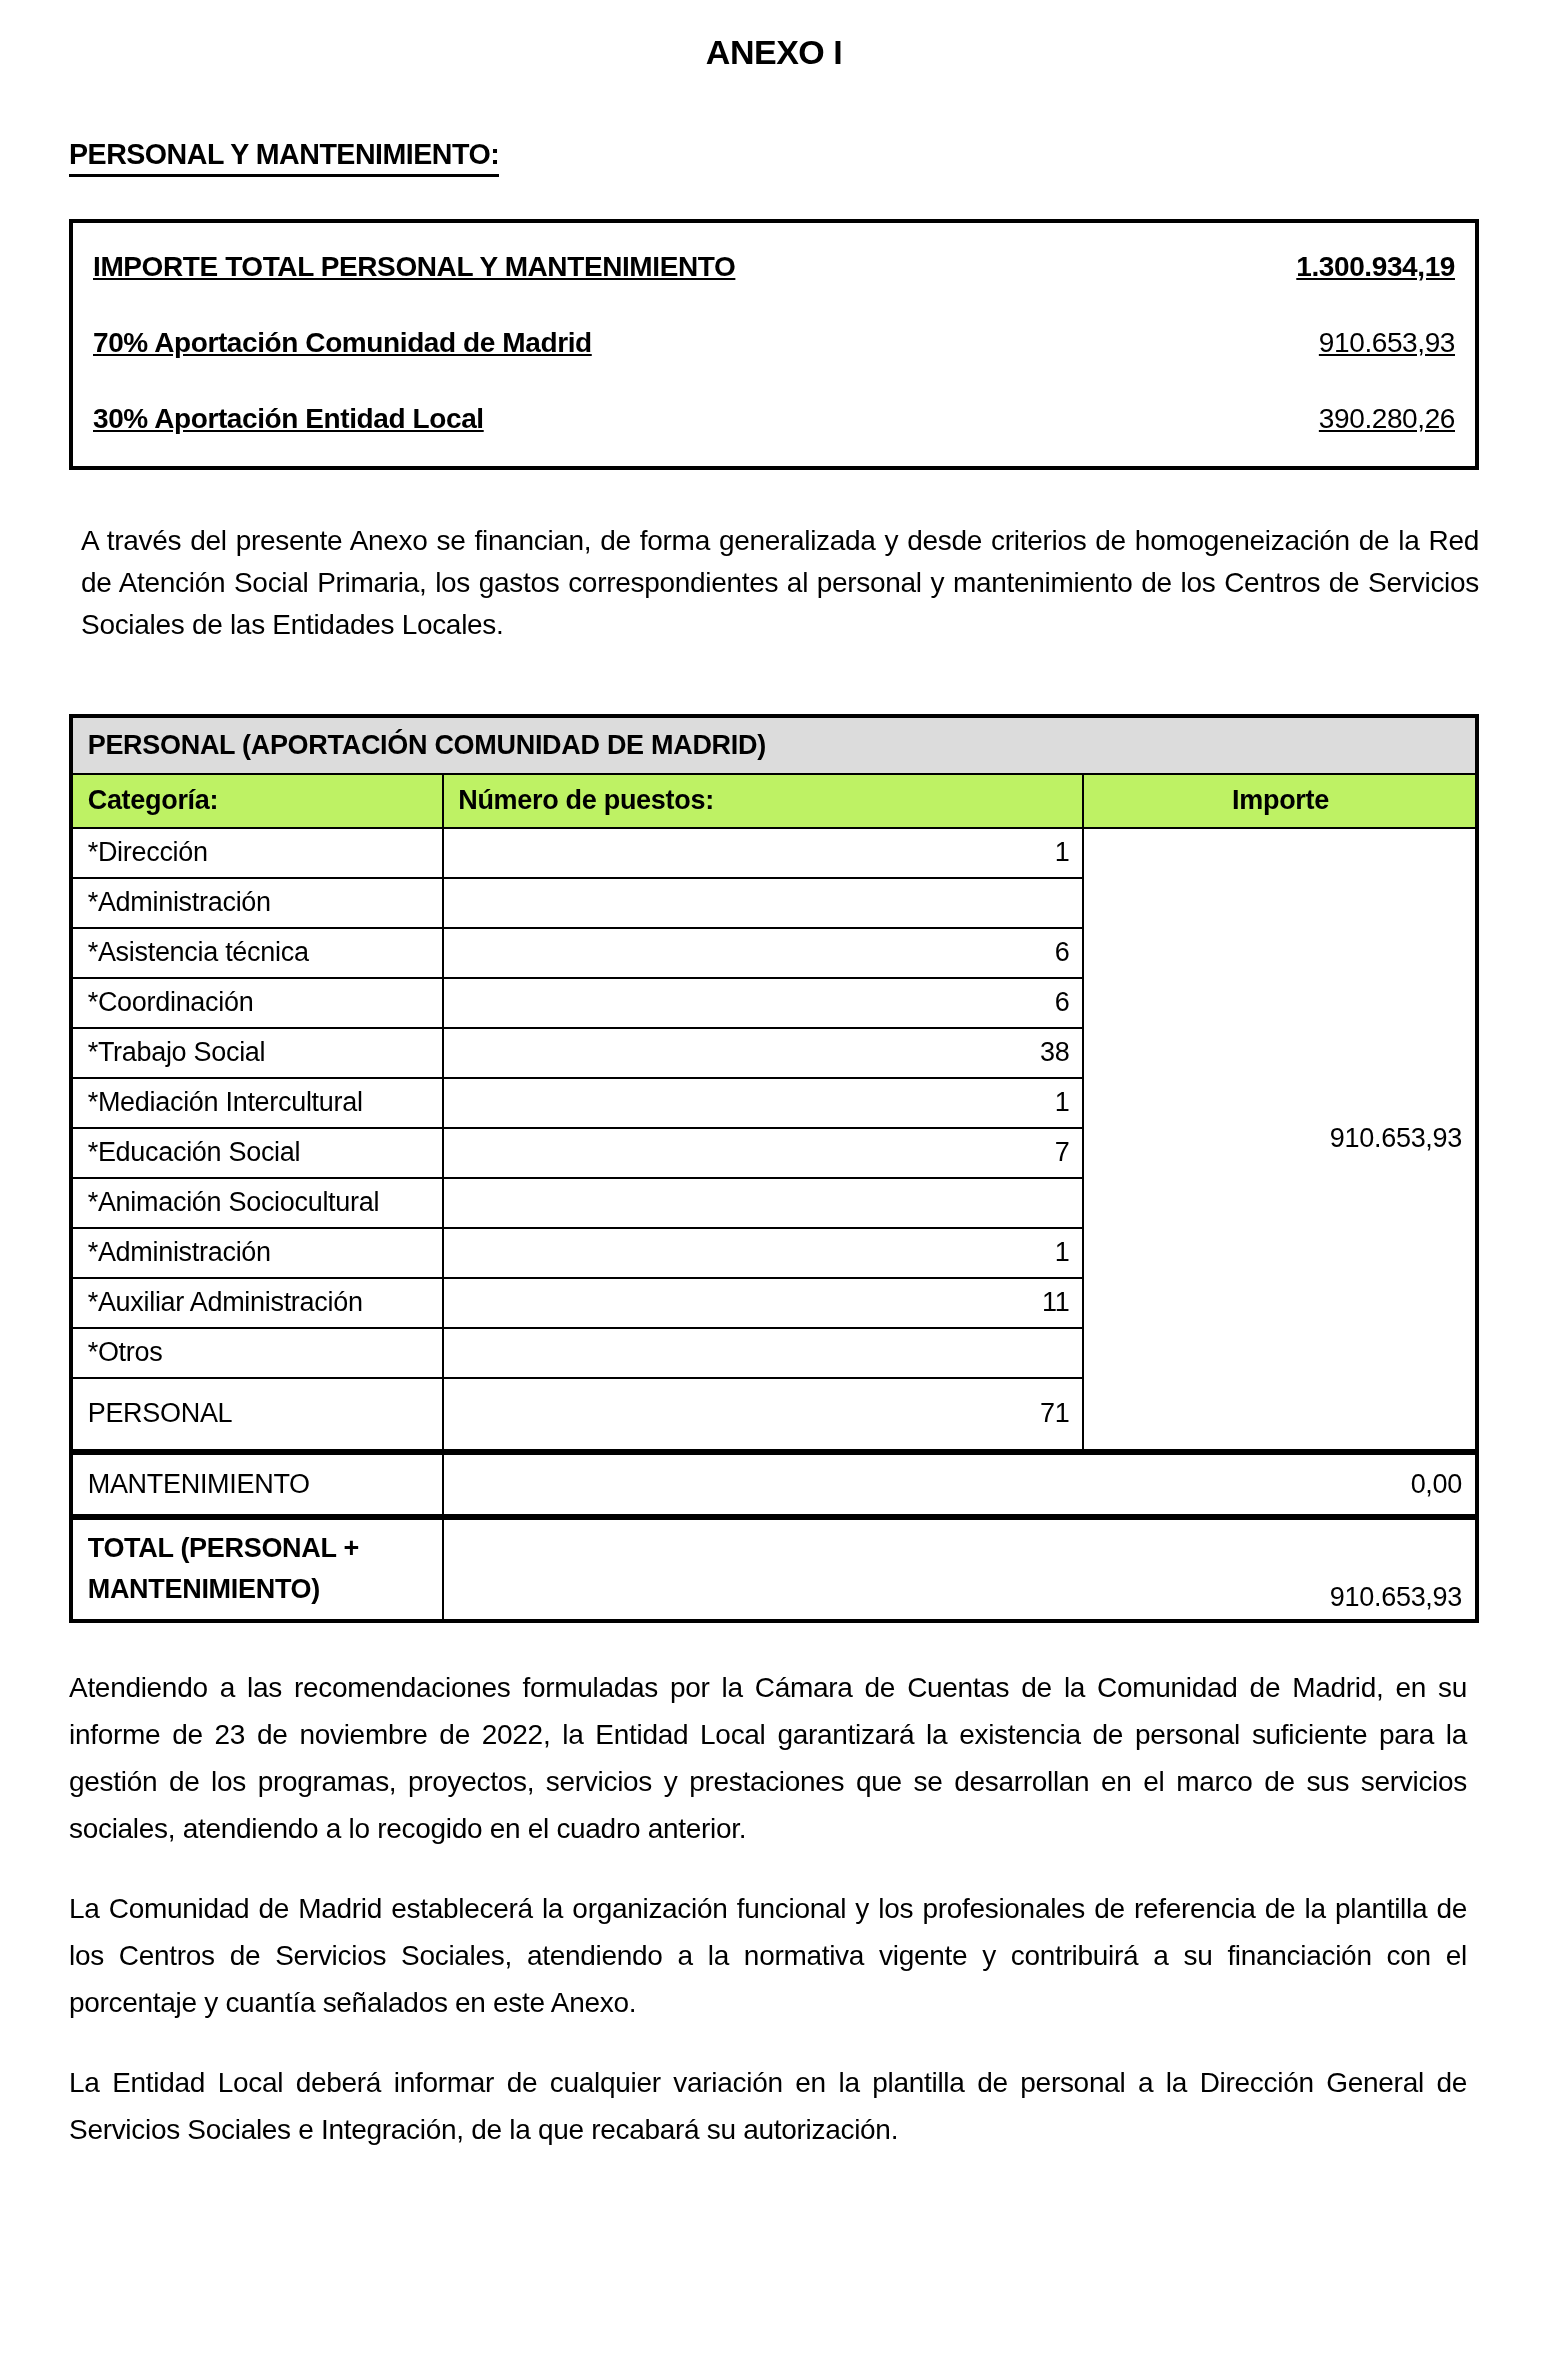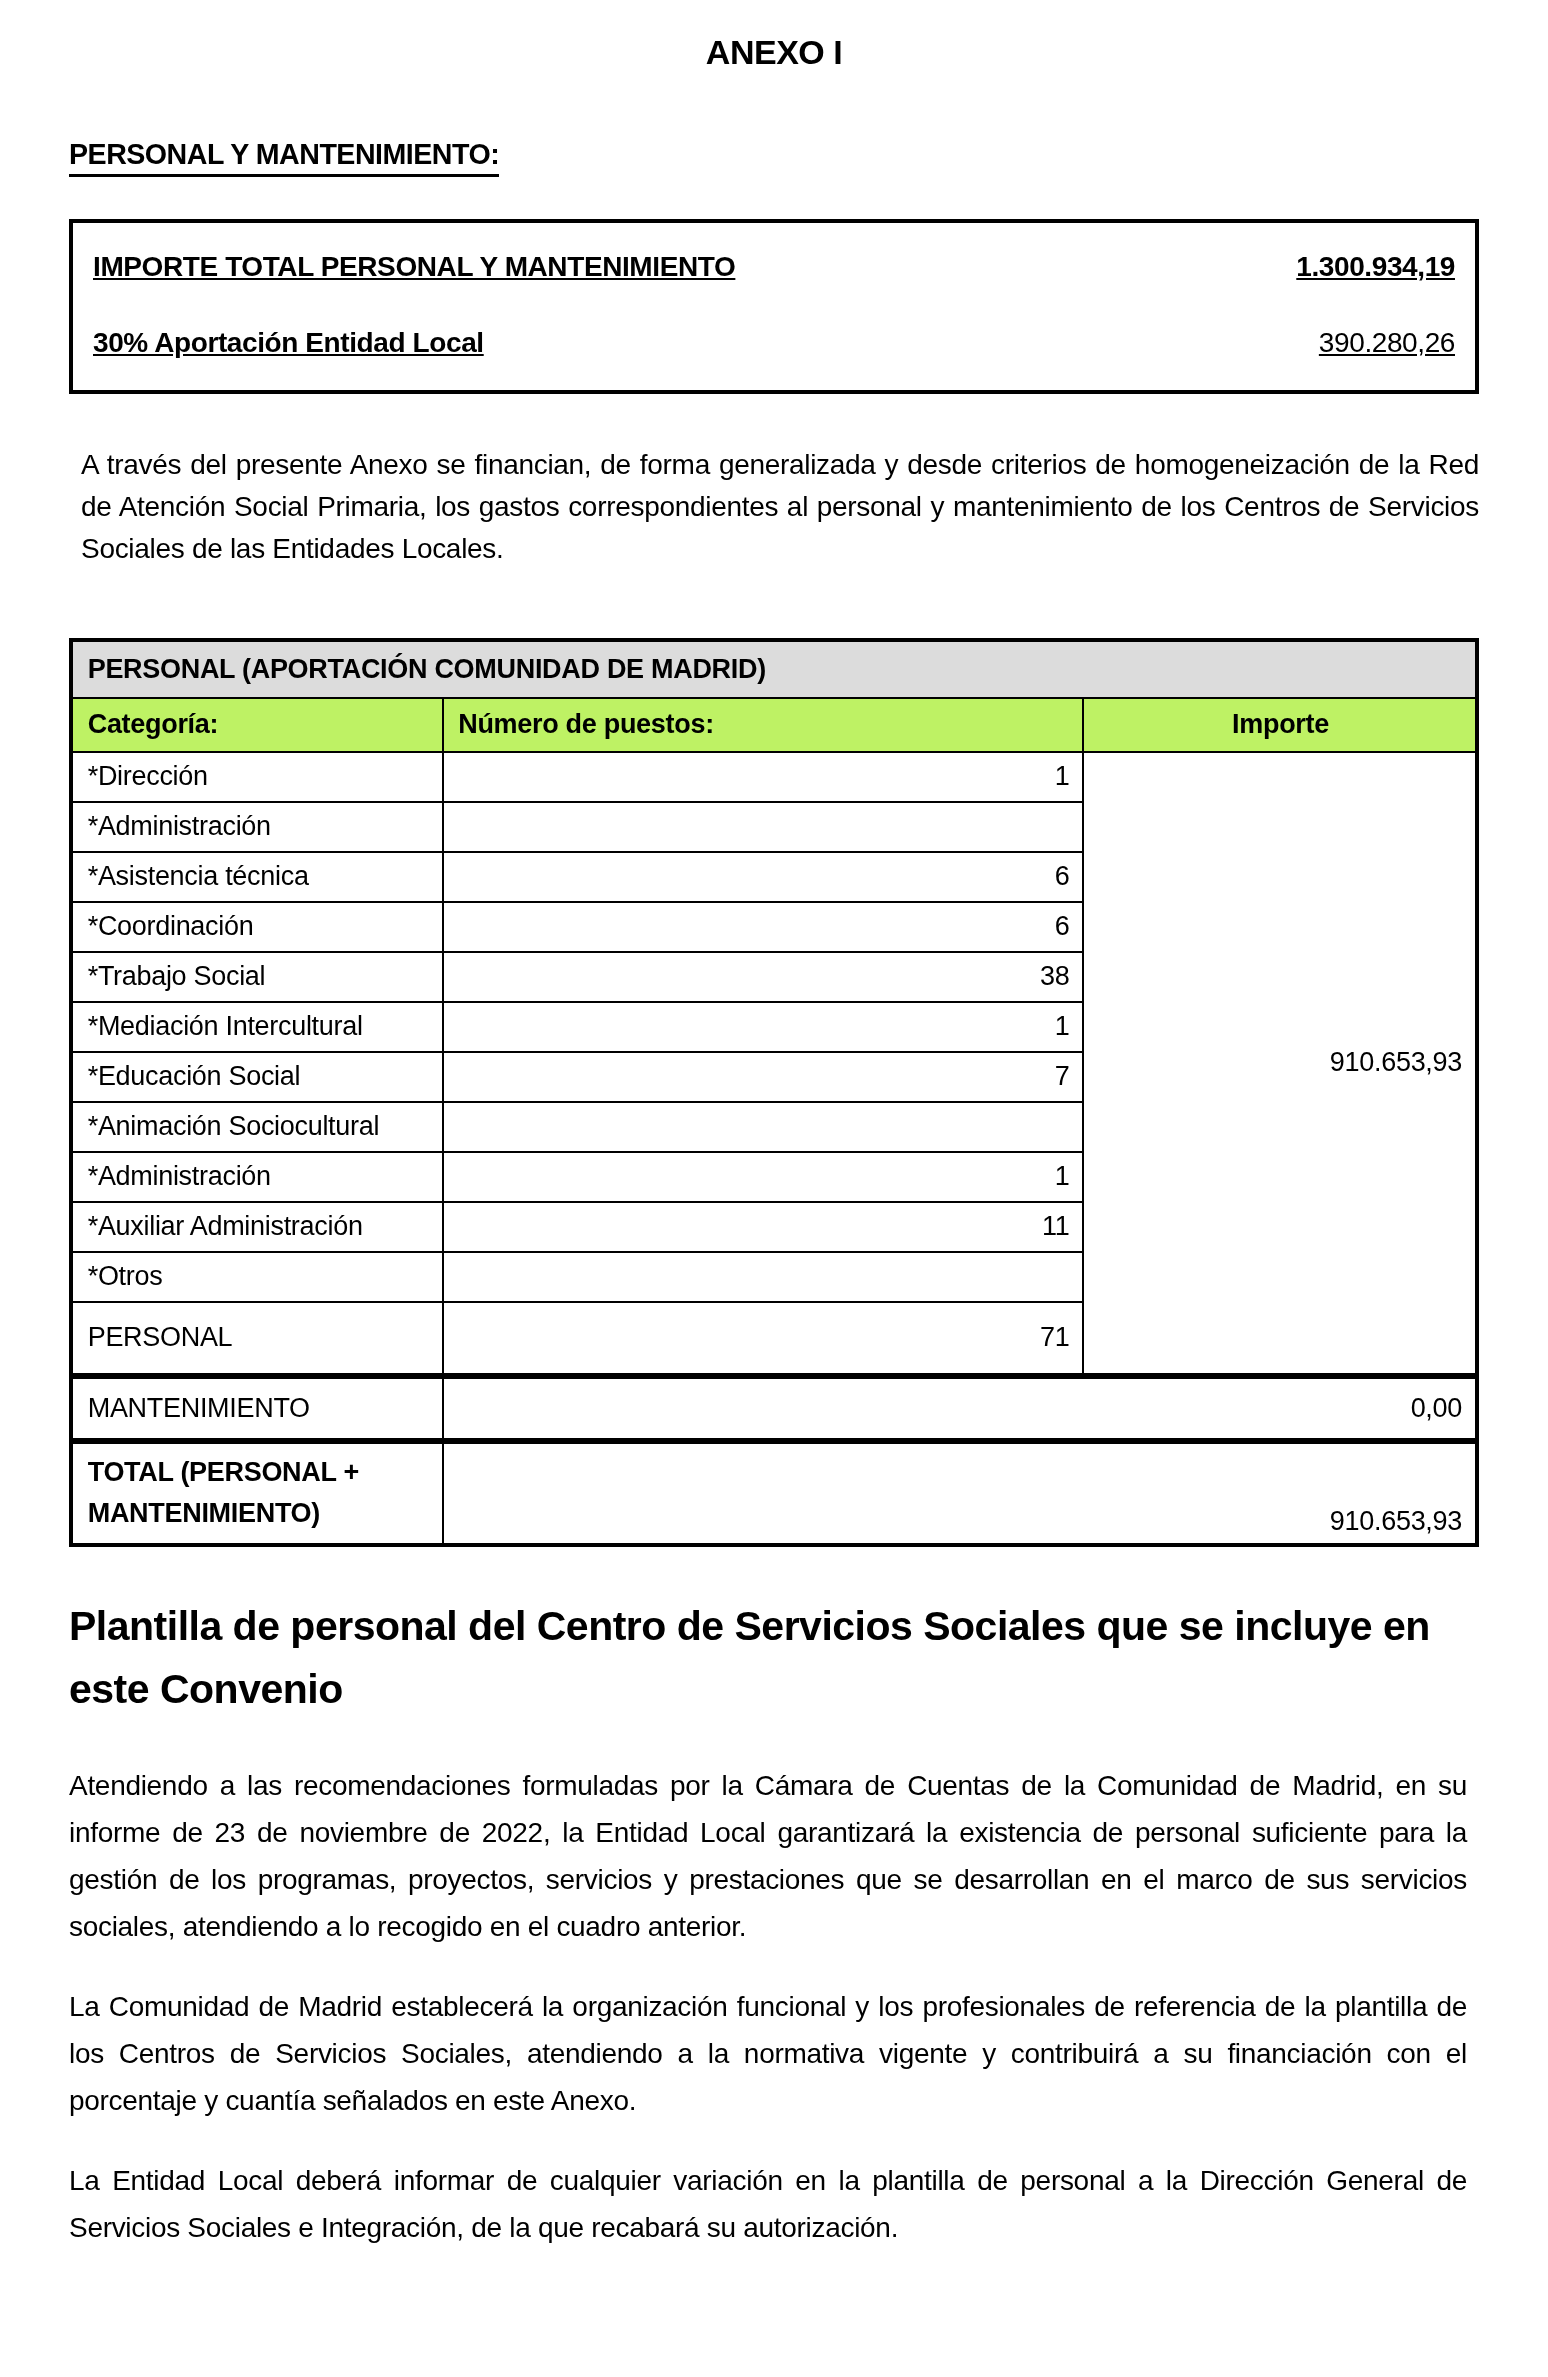--- a/index.html
+++ b/index.html
@@ -158,20 +158,24 @@
   <div class="section-heading">
     <span>PERSONAL Y MANTENIMIENTO:</span>
   </div>
 
   <div class="summary-table">
     <div class="summary-row emph">
       <span class="summary-label">IMPORTE TOTAL PERSONAL Y MANTENIMIENTO</span>
       <span class="summary-value">1.300.934,19</span>
     </div>
     <div class="summary-row">
+      <span class="summary-label">70% Aportación Comunidad de Madrid</span>
+      <span class="summary-value">910.653,93</span>
+    </div>
+    <div class="summary-row">
       <span class="summary-label">30% Aportación Entidad Local</span>
       <span class="summary-value">390.280,26</span>
     </div>
   </div>
 
   <p class="para">A través del presente Anexo se financian, de forma generalizada y desde criterios de homogeneización de la Red de Atención Social Primaria, los gastos correspondientes al personal y mantenimiento de los Centros de Servicios Sociales de las Entidades Locales.</p>
 
   <table class="personal">
     <colgroup>
         <col class="c1">
@@ -240,20 +244,19 @@
       <td class="cat">MANTENIMIENTO</td>
       <td class="num" colspan="2">0,00</td>
     </tr>
     <tr class="total-row">
       <td class="cat total-label">TOTAL (PERSONAL + MANTENIMIENTO)</td>
       <td class="num total-value" colspan="2">910.653,93</td>
     </tr>
   </tbody>
     </table>
 
-  <h2 class="big-heading">Plantilla de personal del Centro de Servicios Sociales que se incluye en este Convenio</h2>
 
   <p class="para-wide" style="margin-top:41px;">Atendiendo a las recomendaciones formuladas por la Cámara de Cuentas de la Comunidad de Madrid, en su informe de 23 de noviembre de 2022, la Entidad Local garantizará la existencia de personal suficiente para la gestión de los programas, proyectos, servicios y prestaciones que se desarrollan en el marco de sus servicios sociales, atendiendo a lo recogido en el cuadro anterior.</p>
   <p class="para-wide">La Comunidad de Madrid establecerá la organización funcional y los profesionales de referencia de la plantilla de los Centros de Servicios Sociales, atendiendo a la normativa vigente y contribuirá a su financiación con el porcentaje y cuantía señalados en este Anexo.</p>
   <p class="para-wide">La Entidad Local deberá informar de cualquier variación en la plantilla de personal a la Dirección General de Servicios Sociales e Integración, de la que recabará su autorización.</p>
 
 </div>
 
 
 </body></html>

